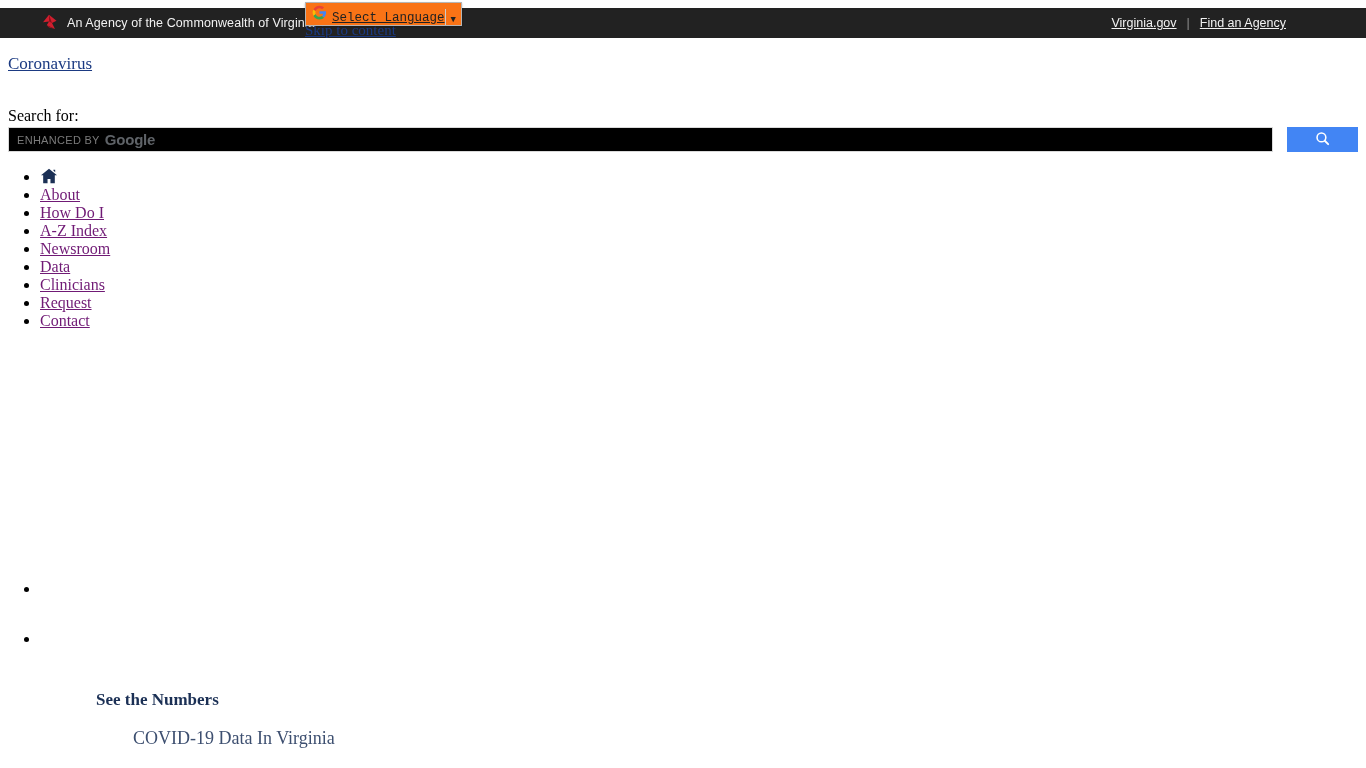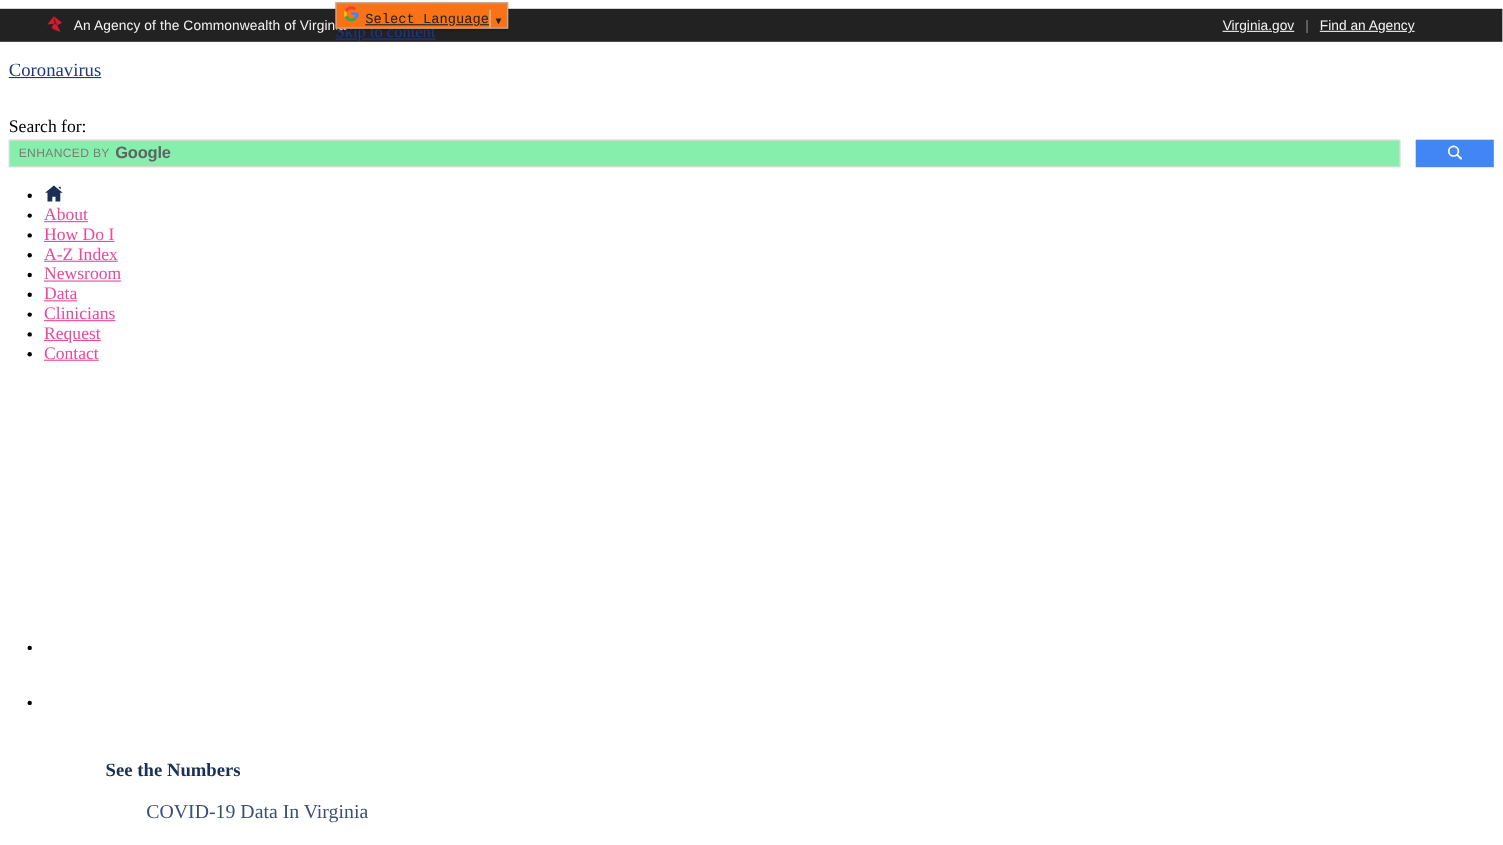--- a/index.html
+++ b/index.html
@@ -113,21 +113,21 @@
     position: absolute;
     left: 8px; top: 107px;
     font-size: 16px;
     color: #000;
   }
   .search-input {
     position: absolute;
     left: 8px; top: 127px;
     width: 1265px; height: 25px;
     border: 1px solid #d9d9d9;
-    background: #86efac;
+    background: #000000;
     box-sizing: border-box;
     padding: 0 8px;
     display: flex;
     align-items: center;
   }
   .enhanced-by {
     font-family: "Liberation Sans", "DejaVu Sans", sans-serif;
     font-size: 11px;
     color: #7b7b7b;
     letter-spacing: .3px;
@@ -163,21 +163,21 @@
     left: 40px; top: 168px;
     width: 400px;
   }
   .main-nav li {
     line-height: 18px;
     font-size: 16px;
     margin: 0;
     padding: 0;
   }
   .main-nav a {
-    color: #ec4899;
+    color: #701a75;
     text-decoration: underline;
   }
   .home-icon { vertical-align: -2px; }
 
   
   .breadcrumb {
     position: absolute;
     left: 56px; top: 348px;
     font-size: 16px;
     color: #000;

